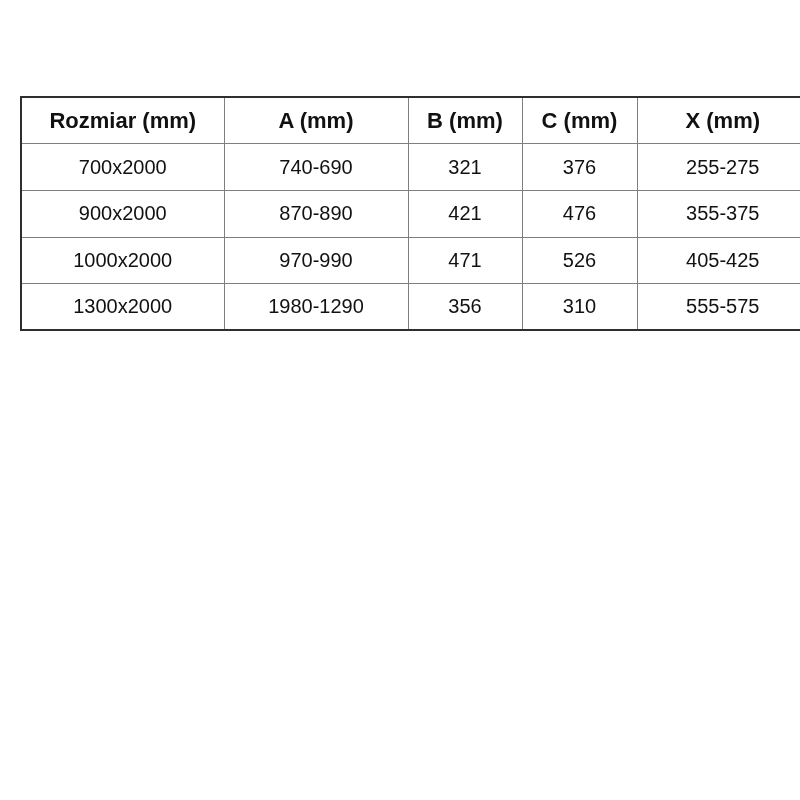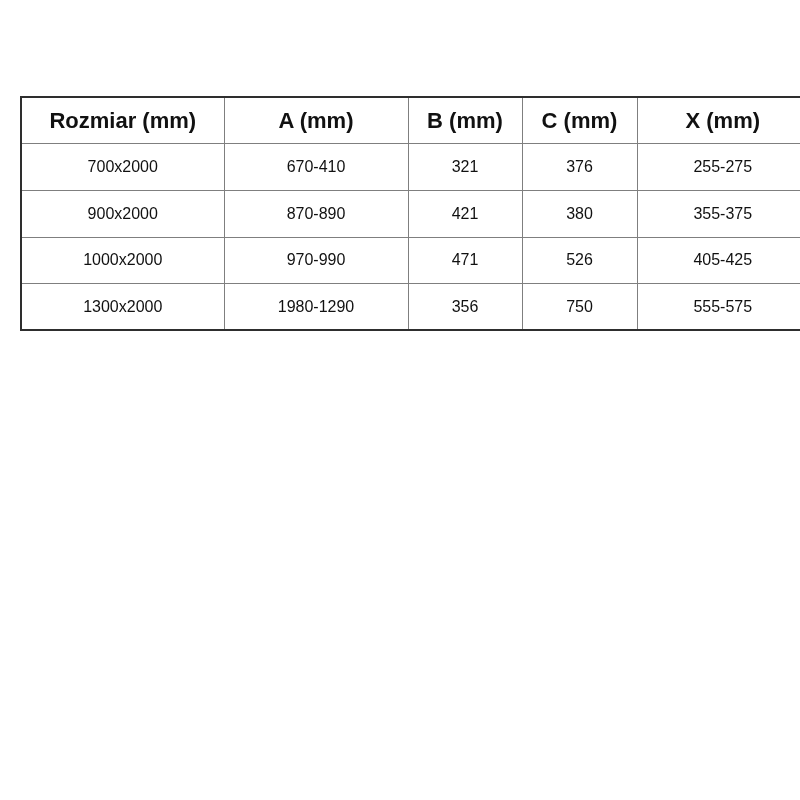--- a/index.html
+++ b/index.html
@@ -35,21 +35,21 @@
     white-space: nowrap;
   }
   table.size-table tr {
     height: 46.7px;
   }
   table.size-table th {
     font-size: 22px;
     font-weight: bold;
   }
   table.size-table td {
-    font-size: 16px;
+    font-size: 20px;
     font-weight: normal;
   }
 </style>
 </head>
 <body>
 
 <div class="page">
   <table class="size-table">
     <colgroup>
       <col style="width:203px">
@@ -63,41 +63,41 @@
         <th>Rozmiar (mm)</th>
         <th>A (mm)</th>
         <th>B (mm)</th>
         <th>C (mm)</th>
         <th>X (mm)</th>
       </tr>
     </thead>
     <tbody>
         <tr>
           <td>700x2000</td>
-          <td>670-410</td>
+          <td>740-690</td>
           <td>321</td>
           <td>376</td>
           <td>255-275</td>
         </tr>
         <tr>
           <td>900x2000</td>
           <td>870-890</td>
           <td>421</td>
-          <td>380</td>
+          <td>476</td>
           <td>355-375</td>
         </tr>
         <tr>
           <td>1000x2000</td>
           <td>970-990</td>
           <td>471</td>
           <td>526</td>
           <td>405-425</td>
         </tr>
         <tr>
           <td>1300x2000</td>
           <td>1980-1290</td>
           <td>356</td>
-          <td>750</td>
+          <td>310</td>
           <td>555-575</td>
         </tr>
       </tbody>
   </table>
 </div>
 
 </body></html>

